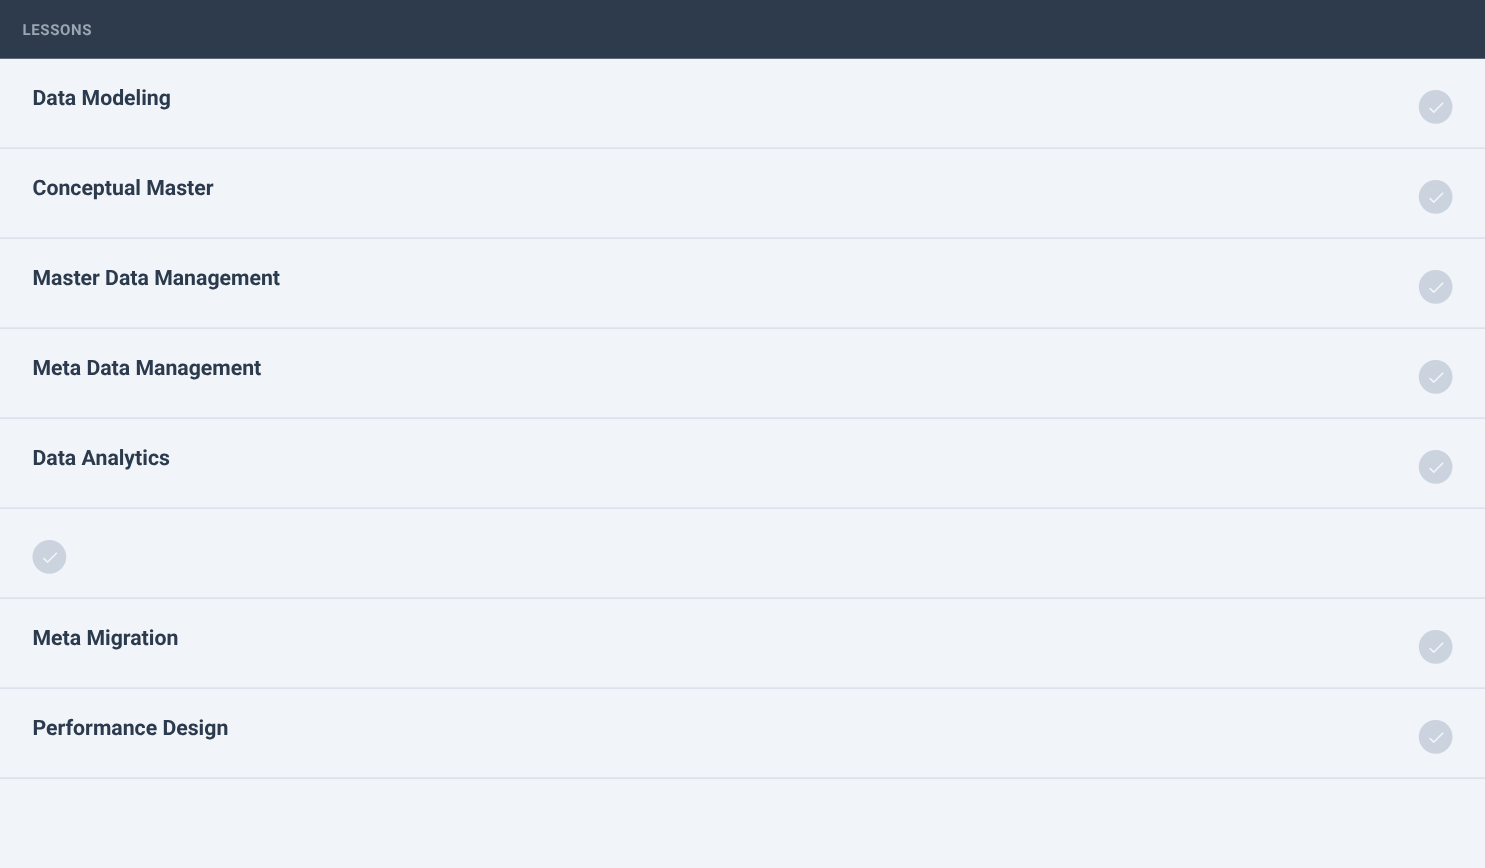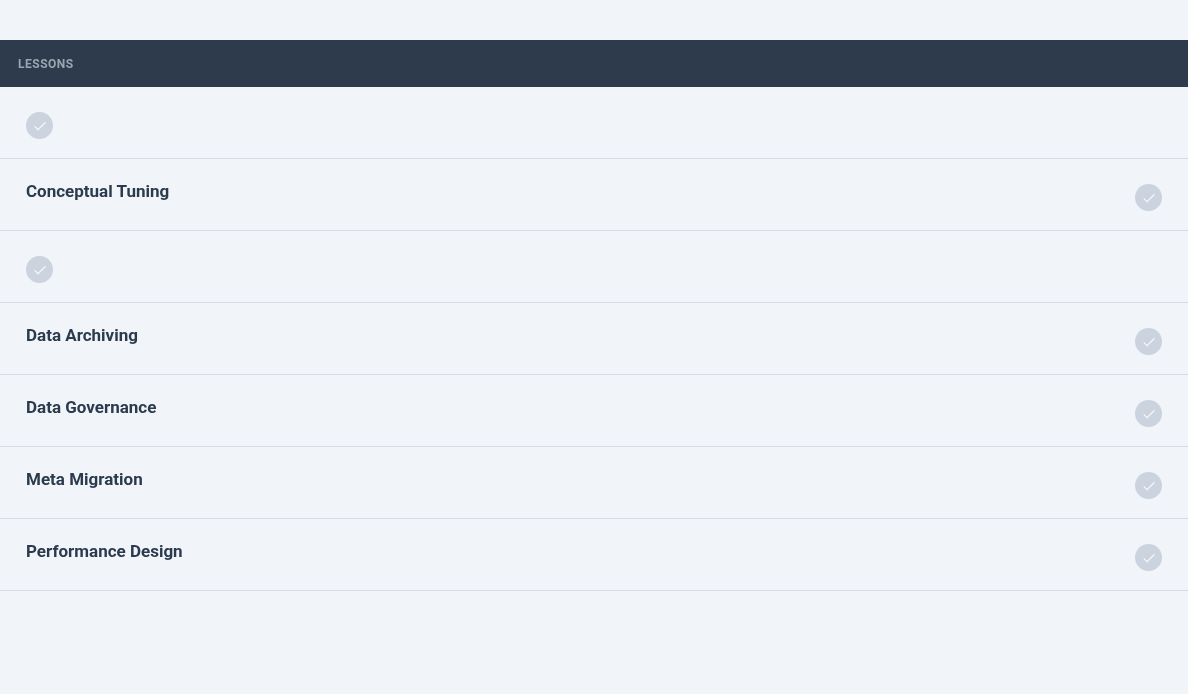--- a/index.html
+++ b/index.html
@@ -13,21 +13,20 @@
     width: 1188px;
     height: 694px;
     overflow: hidden;
   }
   .header {
     background: #2d3b4c;
     height: 47px;
     display: flex;
     align-items: center;
     padding: 0 18px;
-    margin-top: 40px;
   }
   .header-title {
     color: #9ba6b3;
     font-size: 12px;
     font-weight: 700;
     letter-spacing: 0.5px;
     text-transform: uppercase;
   }
   .lessons-list {
     width: 100%;
@@ -75,57 +74,70 @@
 </style>
 </head>
 <body>
 
 <div class="header">
   <span class="header-title">LESSONS</span>
 </div>
 
 <div class="lessons-list">
   <div class="lesson-item">
-    <div class="checkmark">
-      <svg viewBox="0 0 24 24">
-          <path d="M9 16.17L4.83 12l-1.42 1.41L9 19 21 7l-1.41-1.41z"></path>
-        </svg>
-    </div>
-  </div>
-  <div class="lesson-item">
     <div class="lesson-title-wrap">
-      <span class="lesson-title">Conceptual Tuning</span>
-    </div>
-    <div class="checkmark">
-      <svg viewBox="0 0 24 24">
-          <path d="M9 16.17L4.83 12l-1.42 1.41L9 19 21 7l-1.41-1.41z"></path>
-        </svg>
-    </div>
-  </div>
-  <div class="lesson-item">
-    <div class="checkmark">
-      <svg viewBox="0 0 24 24">
-          <path d="M9 16.17L4.83 12l-1.42 1.41L9 19 21 7l-1.41-1.41z"></path>
-        </svg>
-    </div>
-  </div>
-  <div class="lesson-item">
-    <div class="lesson-title-wrap">
-      <span class="lesson-title">Data Archiving</span>
+      <span class="lesson-title">Data Modeling</span>
     </div>
     <div class="checkmark">
       <svg viewBox="0 0 24 24">
           <path d="M9 16.17L4.83 12l-1.42 1.41L9 19 21 7l-1.41-1.41z"></path>
         </svg>
     </div>
   </div>
   <div class="lesson-item">
     <div class="lesson-title-wrap">
-      <span class="lesson-title">Data Governance</span>
+      <span class="lesson-title">Conceptual Master</span>
     </div>
+    <div class="checkmark">
+      <svg viewBox="0 0 24 24">
+          <path d="M9 16.17L4.83 12l-1.42 1.41L9 19 21 7l-1.41-1.41z"></path>
+        </svg>
+    </div>
+  </div>
+  <div class="lesson-item">
+    <div class="lesson-title-wrap">
+      <span class="lesson-title">Master Data Management</span>
+    </div>
+    <div class="checkmark">
+      <svg viewBox="0 0 24 24">
+          <path d="M9 16.17L4.83 12l-1.42 1.41L9 19 21 7l-1.41-1.41z"></path>
+        </svg>
+    </div>
+  </div>
+  <div class="lesson-item">
+    <div class="lesson-title-wrap">
+      <span class="lesson-title">Meta Data Management</span>
+    </div>
+    <div class="checkmark">
+      <svg viewBox="0 0 24 24">
+          <path d="M9 16.17L4.83 12l-1.42 1.41L9 19 21 7l-1.41-1.41z"></path>
+        </svg>
+    </div>
+  </div>
+  <div class="lesson-item">
+    <div class="lesson-title-wrap">
+      <span class="lesson-title">Data Analytics</span>
+    </div>
+    <div class="checkmark">
+      <svg viewBox="0 0 24 24">
+          <path d="M9 16.17L4.83 12l-1.42 1.41L9 19 21 7l-1.41-1.41z"></path>
+        </svg>
+    </div>
+  </div>
+  <div class="lesson-item">
     <div class="checkmark">
       <svg viewBox="0 0 24 24">
           <path d="M9 16.17L4.83 12l-1.42 1.41L9 19 21 7l-1.41-1.41z"></path>
         </svg>
     </div>
   </div>
   <div class="lesson-item">
     <div class="lesson-title-wrap">
       <span class="lesson-title">Meta Migration</span>
     </div>

